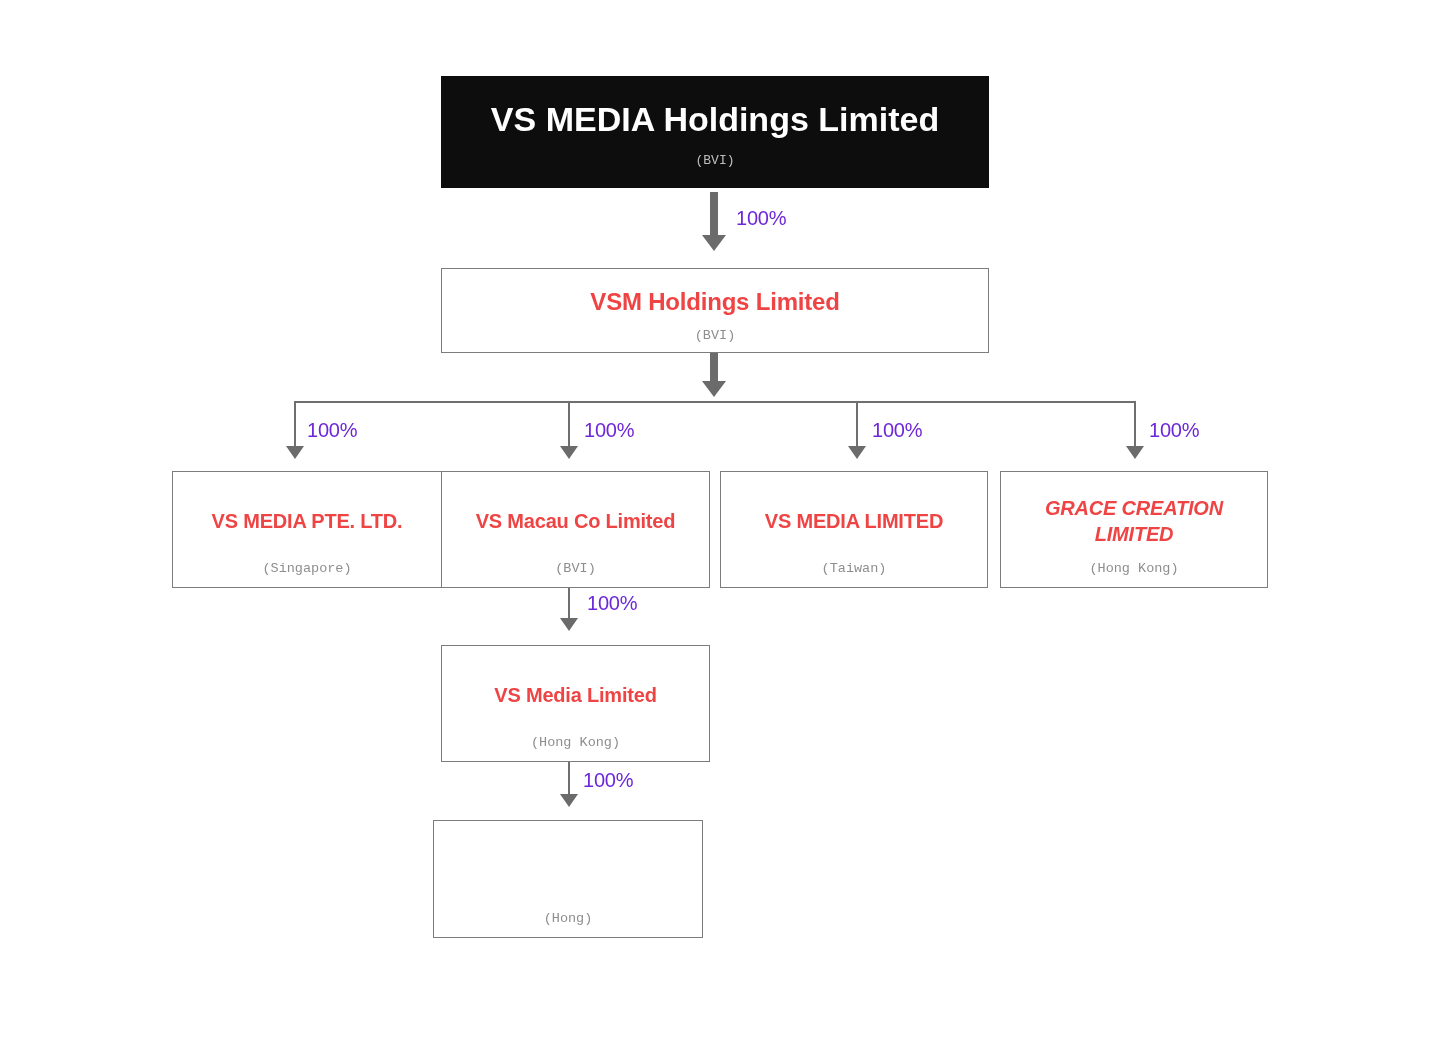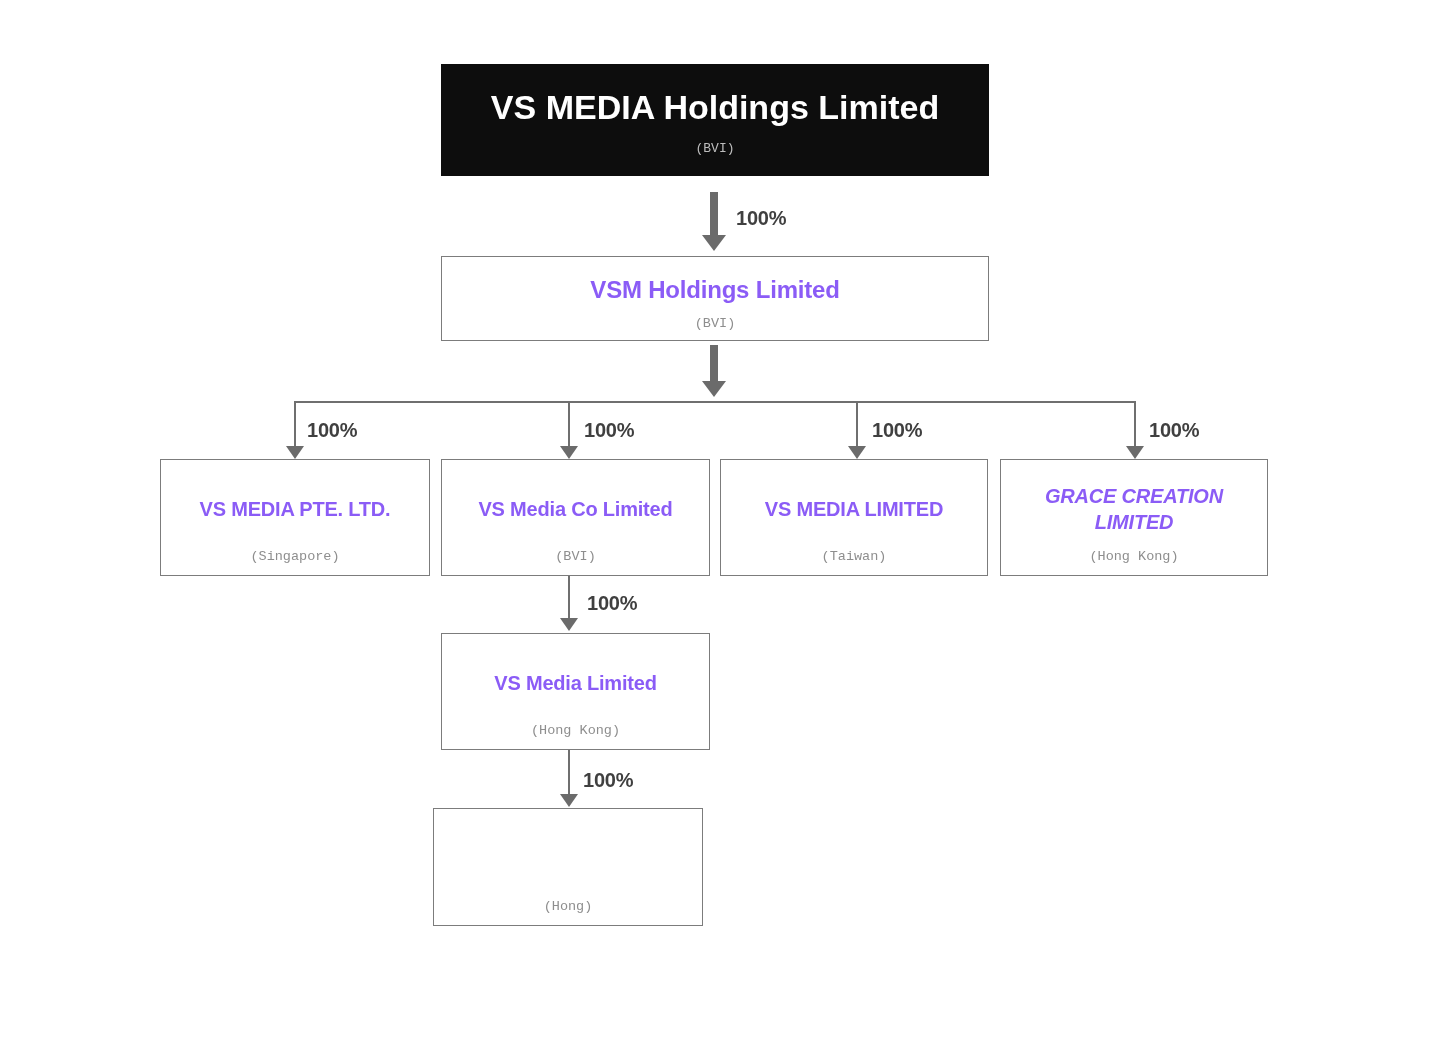--- a/index.html
+++ b/index.html
@@ -15,65 +15,66 @@
     position:absolute;
     left:0; top:0;
     width:1430px; height:1049px;
     pointer-events:none;
   }
   .node{
     position:absolute;
     background:#ffffff;
     border:1.5px solid #7c7c7c;
     box-sizing:border-box;
+    margin-top:12px;
   }
   .node .nm{
     position:absolute;
     left:0; right:0; top:0; bottom:18px;
     display:flex;
     align-items:center;
     justify-content:center;
     text-align:center;
     font-weight:700;
     font-size:20px;
     letter-spacing:-0.2px;
-    color:#8b5cf6;
+    color:#ef4444;
     line-height:1.3;
   }
   .node .loc{
     position:absolute;
     left:0; right:0; bottom:11px;
     text-align:center;
     font-size:13.5px;
     color:#8e8e8e;
     font-family:Liberation Mono, monospace;
   }
   
   .n-root{left:441px; top:64px; width:548px; height:112px; background:#0d0d0d; border:none;}
   .n-root .nm{bottom:26px; font-size:34px; color:#ffffff; letter-spacing:0;}
   .n-root .loc{bottom:20px; color:#bdbdbd; font-size:13px;}
   
   .n-vsm{left:441px; top:256px; width:548px; height:85px;}
   .n-vsm .nm{font-size:24px;}
   .n-vsm .loc{bottom:9px;}
   
-  .n-sg   {left:160px;  top:459px; width:270px; height:117px;}
+  .n-sg   {left:172px;  top:459px; width:270px; height:117px;}
   .n-bvi  {left:441px;  top:459px; width:269px; height:117px;}
   .n-tw   {left:720px;  top:459px; width:268px; height:117px;}
   .n-grace{left:1000px; top:459px; width:268px; height:117px;}
   .n-grace .nm{padding:0 26px;font-style:italic;}
   
   .n-hkm  {left:441px; top:633px; width:269px; height:117px;}
   .n-mlink{left:433px; top:808px; width:270px; height:118px;}
   
   .pct{
     position:absolute;
     font-size:20px;
-    font-weight:700;
-    color:#404040;
+    font-weight:400;
+    color:#6d28d9;
     letter-spacing:-0.2px;
     white-space:nowrap;
   }
   .pct-0{left:736px;  top:207px;}
   .pct-1{left:307px;  top:419px;}
   .pct-2{left:584px;  top:419px;}
   .pct-3{left:872px;  top:419px;}
   .pct-4{left:1149px; top:419px;}
   .pct-5{left:587px;  top:592px;}
   .pct-6{left:583px;  top:769px;}
@@ -121,21 +122,21 @@
     <div class="nm">VSM Holdings Limited</div>
     <div class="loc">(BVI)</div>
   </div>
 
   <div class="node n-sg">
     <div class="nm">VS MEDIA PTE. LTD.</div>
     <div class="loc">(Singapore)</div>
   </div>
 
   <div class="node n-bvi">
-    <div class="nm">VS Media Co Limited</div>
+    <div class="nm">VS Macau Co Limited</div>
     <div class="loc">(BVI)</div>
   </div>
 
   <div class="node n-tw">
     <div class="nm">VS MEDIA LIMITED</div>
     <div class="loc">(Taiwan)</div>
   </div>
 
   <div class="node n-grace">
     <div class="nm">GRACE CREATION LIMITED</div>

